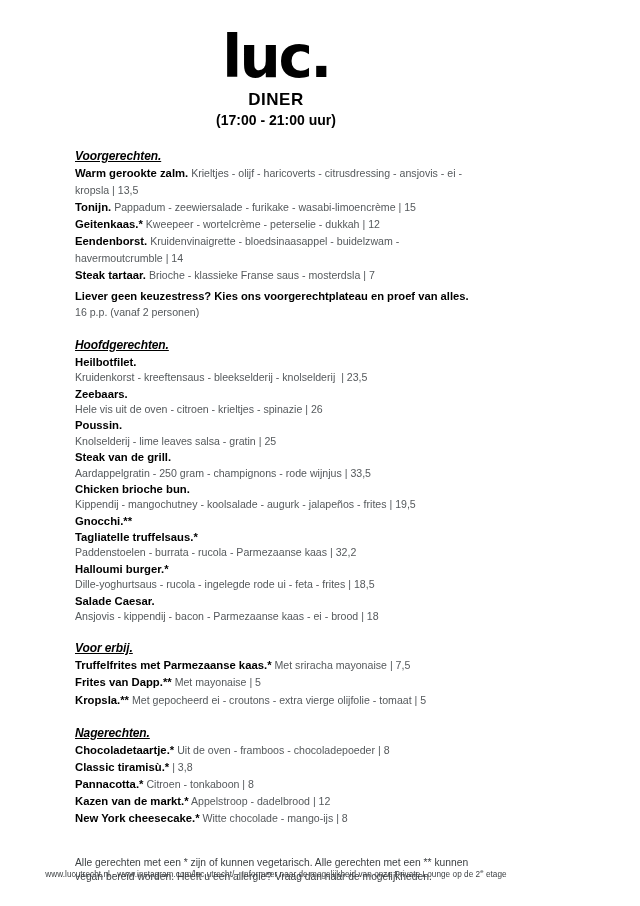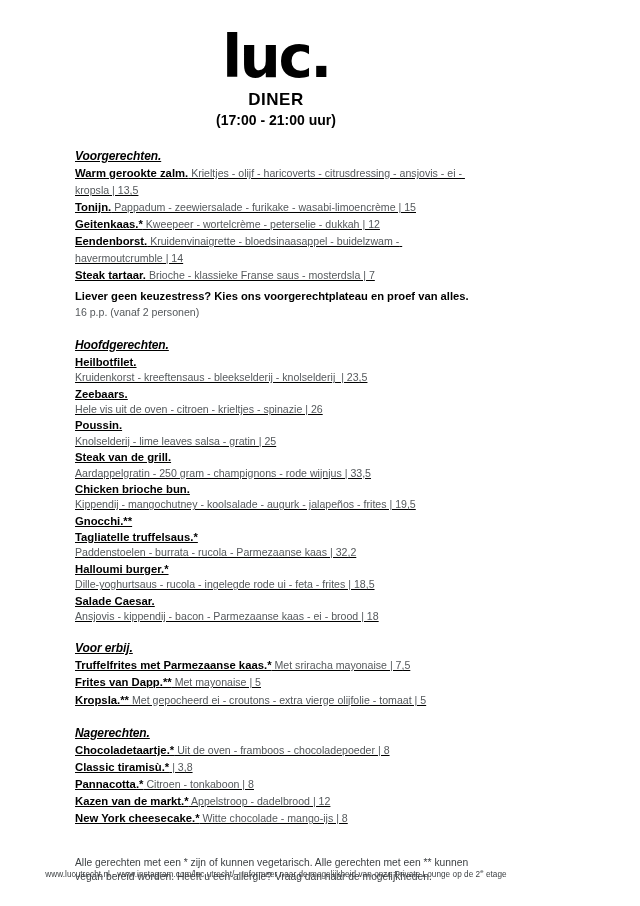--- a/index.html
+++ b/index.html
@@ -71,21 +71,20 @@
     margin: 0 0 2px 0;
     letter-spacing: -0.1px;
   }
 
   
   .item-inline {
     font-size: 11px;
     line-height: 1.52;
     margin: 0;
     white-space: pre-wrap;
-    text-decoration: underline;
   }
   .item-name {
     font-weight: 700;
     font-size: 11.3px;
     color: #000;
   }
   .item-desc {
     color: #55595c;
     font-size: 10.6px;
   }

